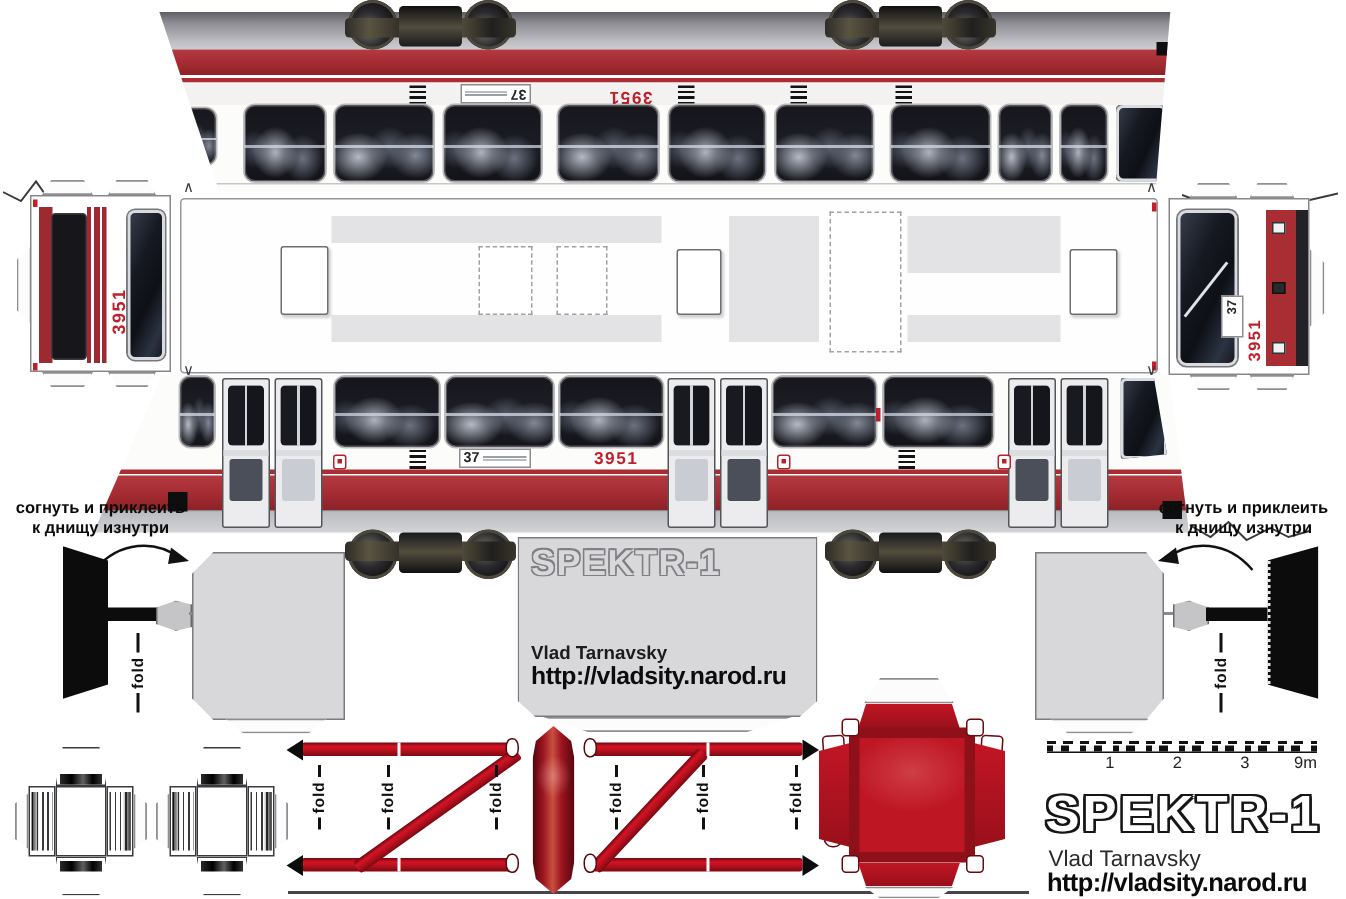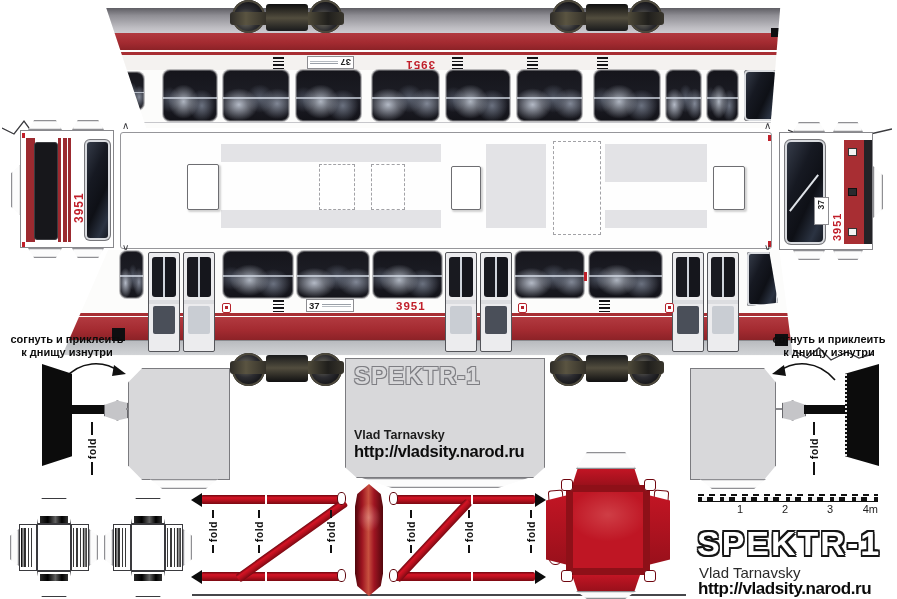--- a/index.html
+++ b/index.html
@@ -458,21 +458,21 @@
     <div class="abs tab tab-right" style="left:79px;top:31px;width:9px;height:37px;"></div>
   </div>
 
   <div class="abs" style="left:698px;top:494px;width:180px;height:26px;">
     <div class="abs" style="left:0;top:0;width:100%;height:2px;background:repeating-linear-gradient(90deg,#111 0 6px,rgba(0,0,0,0) 6px 11px);"></div>
     <div class="abs" style="left:0;top:3px;width:100%;height:4px;background:repeating-linear-gradient(90deg,#111 0 4px,#f2f2f2 4px 9px,#111 9px 15px,#fff 15px 22px);border-bottom:1px solid #111;"></div>
     <div class="abs" style="left:0;top:9px;width:100%;height:14px;display:flex;font-size:11px;color:#222;">
       <span style="flex:1;text-align:right;">1</span>
       <span style="flex:1;text-align:right;">2</span>
       <span style="flex:1;text-align:right;">3</span>
-      <span style="flex:1;text-align:right;">4m</span>
+      <span style="flex:1;text-align:right;">9m</span>
     </div>
   </div>
 
   <div class="abs outline-logo" style="left:697px;top:524px;font-size:34px;">SPEKTR-1</div>
   <div class="abs" style="left:699px;top:564px;font-size:15px;color:#2a2a2a;">Vlad Tarnavsky</div>
   <div class="abs" style="left:698px;top:579px;font-size:17px;font-weight:bold;color:#0b0b0b;letter-spacing:-0.4px;">http://vladsity.narod.ru</div>
 
 </div>
 
 </body></html>

